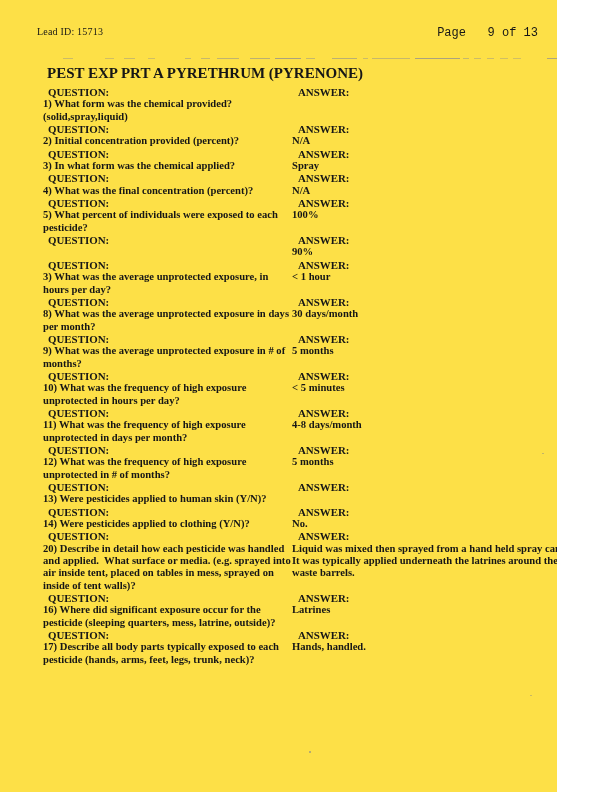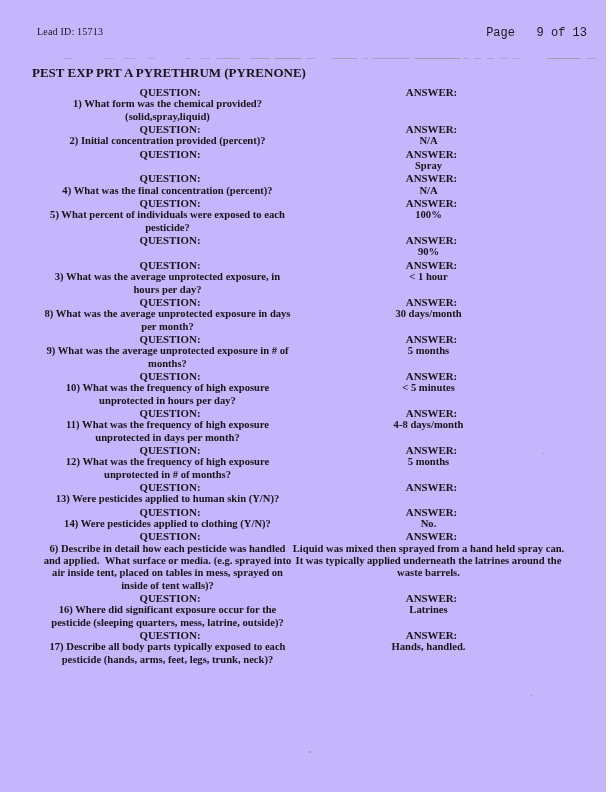--- a/index.html
+++ b/index.html
@@ -1,42 +1,42 @@
 <!DOCTYPE html>
 <html><head>
 <meta charset="utf-8">
 <style>
   html,body { margin:0; padding:0; background:#ffffff; }
   .page {
     position:relative;
-    width:606px; height:792px;
-    background:#c4b5fd;
+    width:557px; height:792px;
+    background:#fde047;
     font-family:"Liberation Serif", serif;
     color:#161616;
     overflow:hidden;
   }
   .header-left {
     position:absolute; top:26px; left:37px;
     font-size:10px; letter-spacing:0.2px; white-space:pre;
   }
   .header-right {
     position:absolute; top:26px; right:19px;
     font-size:12px; white-space:pre;font-family:Liberation Mono, monospace;
   }
   .artifact-line { position:absolute; top:58px; left:0; width:611px; height:2px; }
   .artifact-line .dash { position:absolute; top:0; height:1px; background:#8f8f8f; }
   .doc-title {
-    position:absolute; top:65px; left:32px;
-    font-weight:bold; font-size:13px; white-space:pre;
+    position:absolute; top:65px; left:47px;
+    font-weight:bold; font-size:15px; white-space:pre;
   }
   .qa-list {
     position:absolute; top:86px; left:43px; width:522px;
     font-size:10.6px; line-height:12.35px;
   }
-  .qa-item { display:grid; grid-template-columns:249px 273px; align-items:start;text-align:center; }
+  .qa-item { display:grid; grid-template-columns:249px 273px; align-items:start; }
   .q-label, .a-label { font-weight:bold; font-size:10.9px; }
   .q-label { padding-left:5px; }
   .a-label { padding-left:6px; }
   .q-text, .a-text { white-space:pre-wrap;font-weight:bold; }
   .dot { position:absolute; background:#8a8a8a; }
 </style>
 </head>
 <body>
 
 <div class="page">
@@ -88,20 +88,21 @@
       </div>
       <div class="a-col">
         <div class="a-label">ANSWER:</div>
         <div class="a-text">N/A</div>
       </div>
     </div>
 
     <div class="qa-item">
       <div class="q-col">
         <div class="q-label">QUESTION:</div>
+        <div class="q-text">3) In what form was the chemical applied?</div>
       </div>
       <div class="a-col">
         <div class="a-label">ANSWER:</div>
         <div class="a-text">Spray</div>
       </div>
     </div>
 
     <div class="qa-item">
       <div class="q-col">
         <div class="q-label">QUESTION:</div>
@@ -217,21 +218,21 @@
       </div>
       <div class="a-col">
         <div class="a-label">ANSWER:</div>
         <div class="a-text">No.</div>
       </div>
     </div>
 
     <div class="qa-item">
       <div class="q-col">
         <div class="q-label">QUESTION:</div>
-        <div class="q-text">6) Describe in detail how each pesticide was handled and applied.  What surface or media. (e.g. sprayed into air inside tent, placed on tables in mess, sprayed on inside of tent walls)?</div>
+        <div class="q-text">20) Describe in detail how each pesticide was handled and applied.  What surface or media. (e.g. sprayed into air inside tent, placed on tables in mess, sprayed on inside of tent walls)?</div>
       </div>
       <div class="a-col">
         <div class="a-label">ANSWER:</div>
         <div class="a-text">Liquid was mixed then sprayed from a hand held spray can.  It was typically applied underneath the latrines around the waste barrels.</div>
       </div>
     </div>
 
     <div class="qa-item">
       <div class="q-col">
         <div class="q-label">QUESTION:</div>

